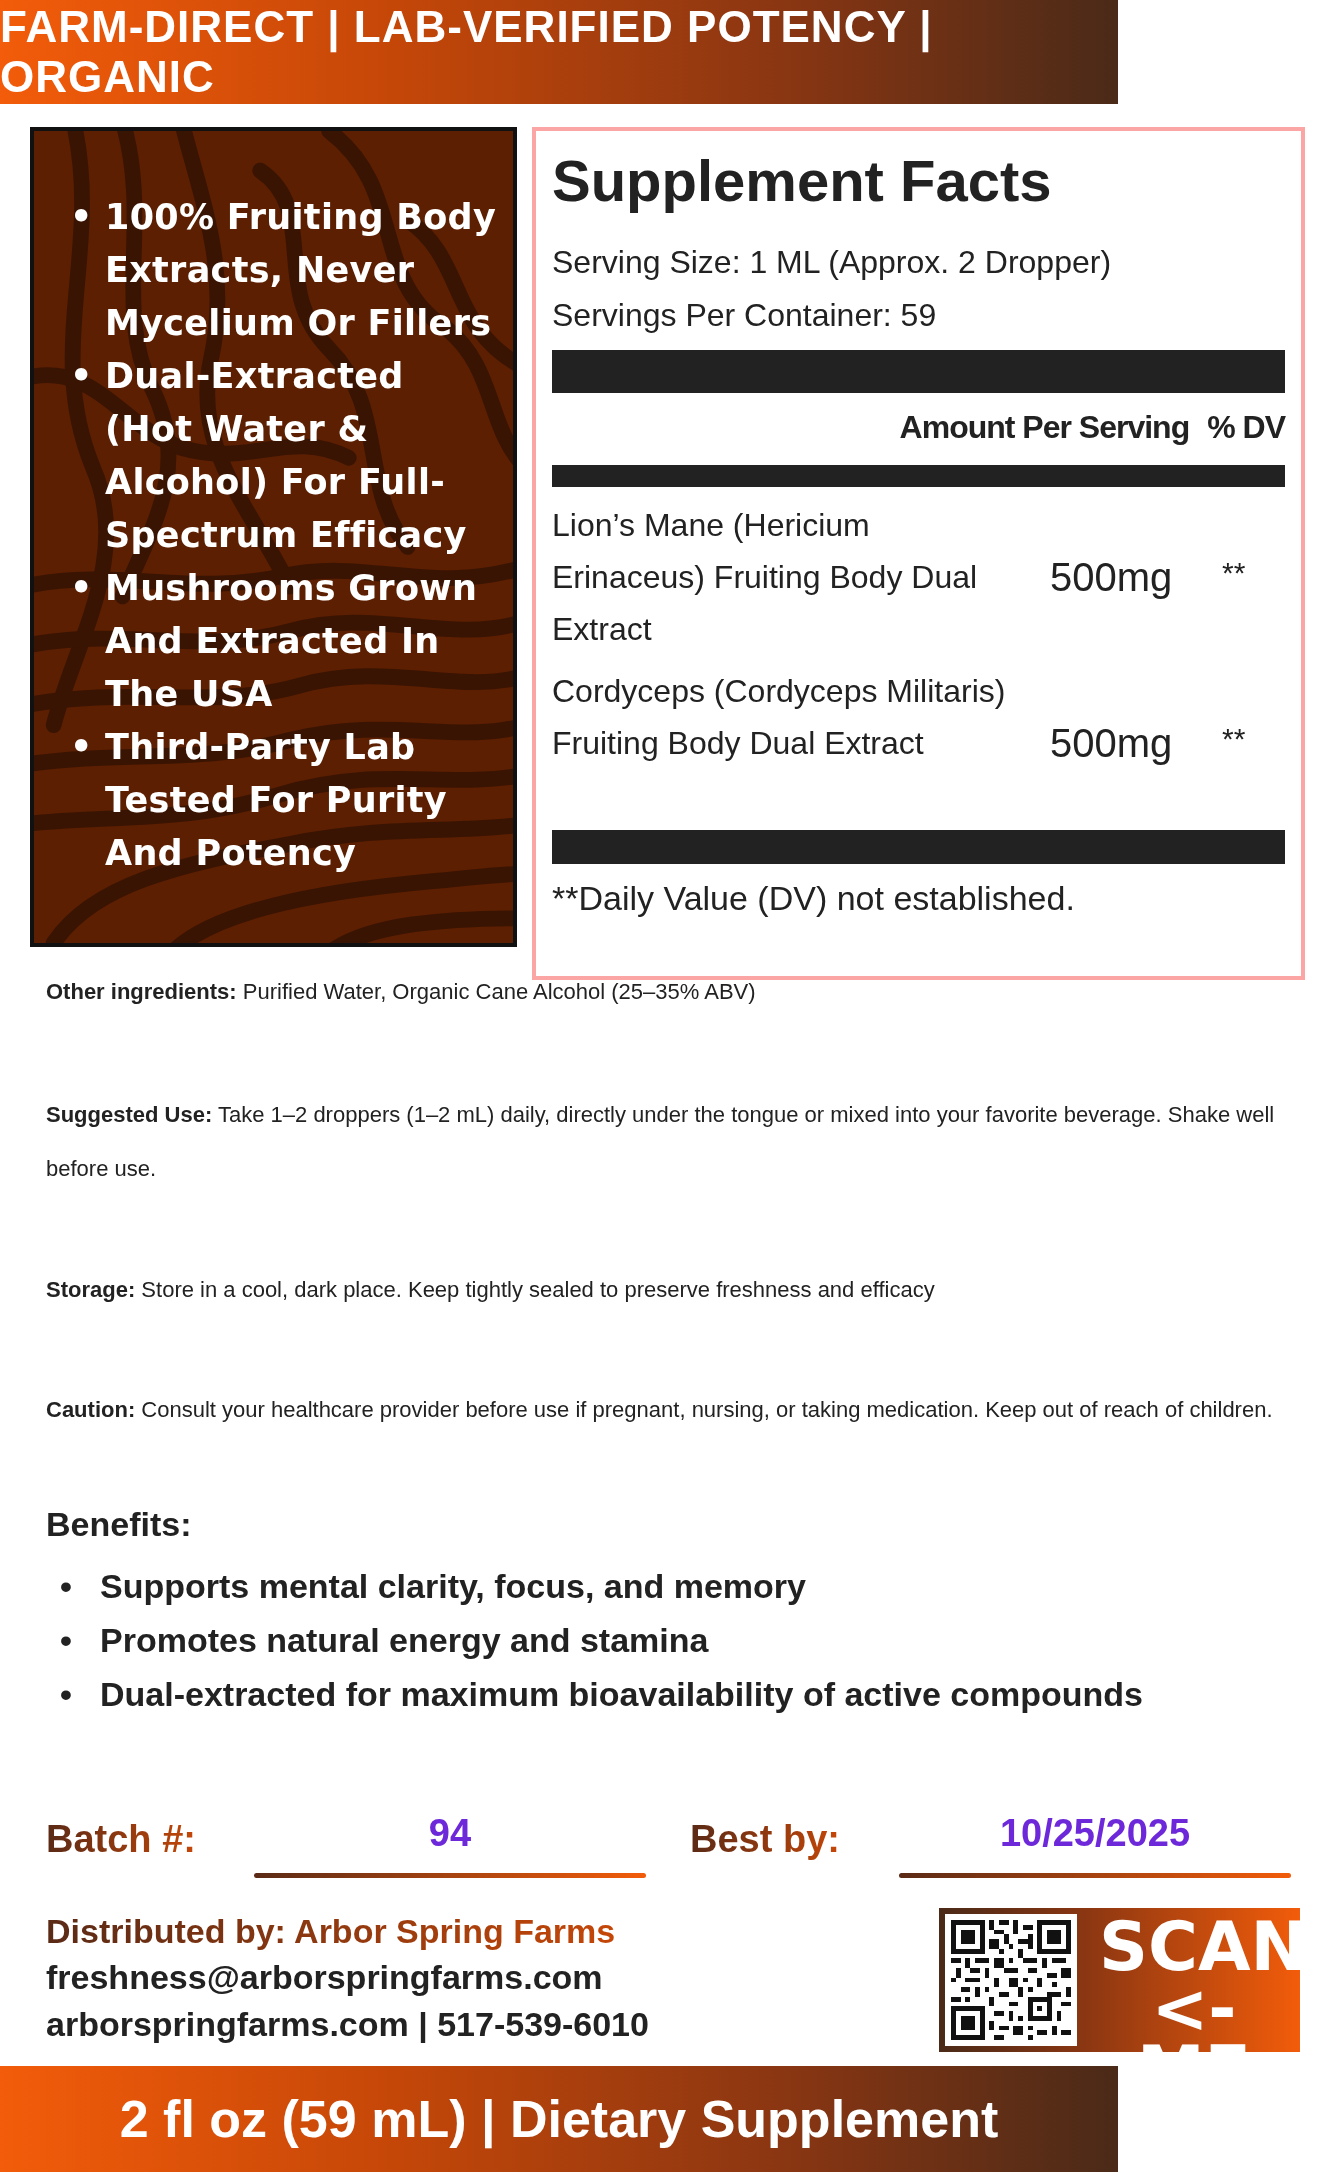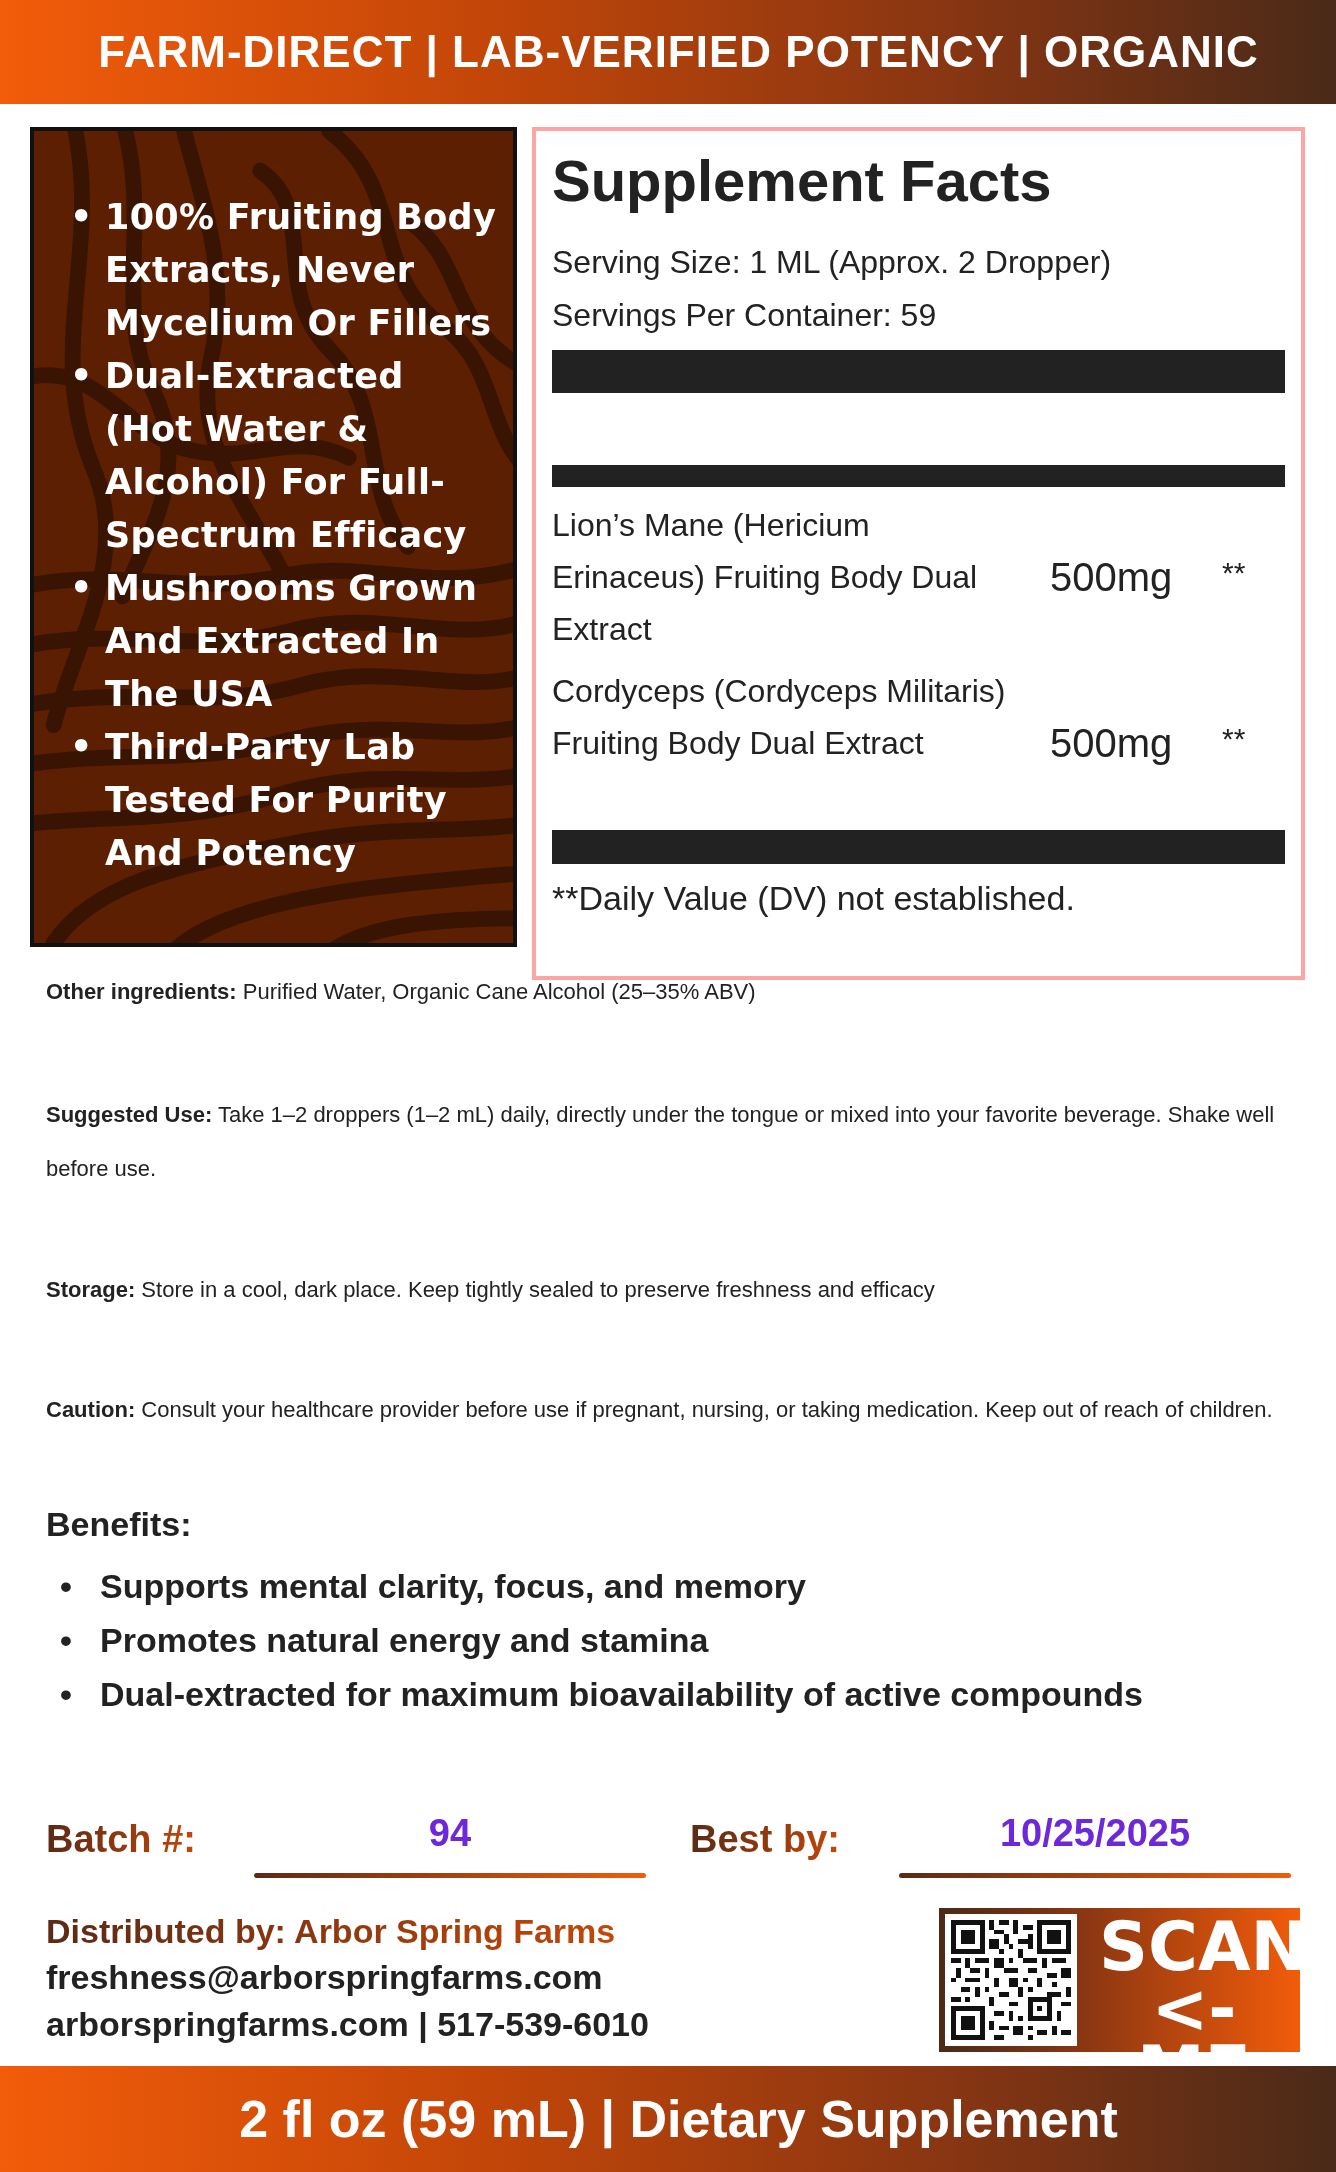--- a/index.html
+++ b/index.html
@@ -1,23 +1,23 @@
 <!DOCTYPE html>
 <html><head>
 <meta charset="utf-8">
 <style>
   * { box-sizing: border-box; margin: 0; padding: 0; }
   html, body { width: 1336px; height: 2172px; background: #ffffff; overflow: hidden; }
   body { position: relative; font-family: "DejaVu Sans", "Liberation Sans", sans-serif; color: #222222; }
 
   .banner {
-    position: absolute; left: 0; width: 1336px;
+    position: absolute; left: 0; width: 1118px;
     background: linear-gradient(90deg, #F25C0A 0%, #C54708 35%, #8A3612 70%, #4A2A18 100%);
     color: #ffffff; display: flex; align-items: center; justify-content: center;
-    font-family: "Liberation Sans", sans-serif; font-weight: 700; padding-left: 21px;
+    font-family: "Liberation Sans", sans-serif; font-weight: 700;
   }
   .banner.top { top: 0; height: 104px; font-size: 44px; letter-spacing: 1px; }
   .banner.bottom { top: 2066px; height: 106px; font-size: 52px; }
 
   
   .features {
     position: absolute; left: 30px; top: 127px; width: 487px; height: 820px;
     border: 4px solid #111; background: #5C1F02; overflow: hidden;
   }
   .features svg.waves { position: absolute; left: 0; top: 0; width: 100%; height: 100%; }
@@ -119,20 +119,24 @@
     <li><span class="bullet">•</span><span>Mushrooms Grown And Extracted In The USA</span></li>
     <li><span class="bullet">•</span><span>Third-Party Lab Tested For Purity And Potency</span></li>
   </ul>
 </div>
 
 <div class="facts">
   <div class="title">Supplement Facts</div>
   <div class="serving" style="top:113px">Serving Size: 1 ML (Approx. 2 Dropper)</div>
   <div class="serving" style="top:166px">Servings Per Container: 59</div>
   <div class="bar" style="top:219px;height:43px"></div>
+  <div class="header-row">
+    <span>Amount Per Serving</span>
+    <span>% DV</span>
+  </div>
   <div class="bar" style="top:334px;height:22px"></div>
 
   <div class="ingredient" style="top:368px">
     <div class="name">Lion’s Mane (Hericium Erinaceus) Fruiting Body Dual Extract</div>
     <div class="amount">500mg</div>
     <div class="dv">**</div>
   </div>
   <div class="ingredient" style="top:534px">
     <div class="name">Cordyceps (Cordyceps Militaris) Fruiting Body Dual Extract</div>
     <div class="amount">500mg</div>

